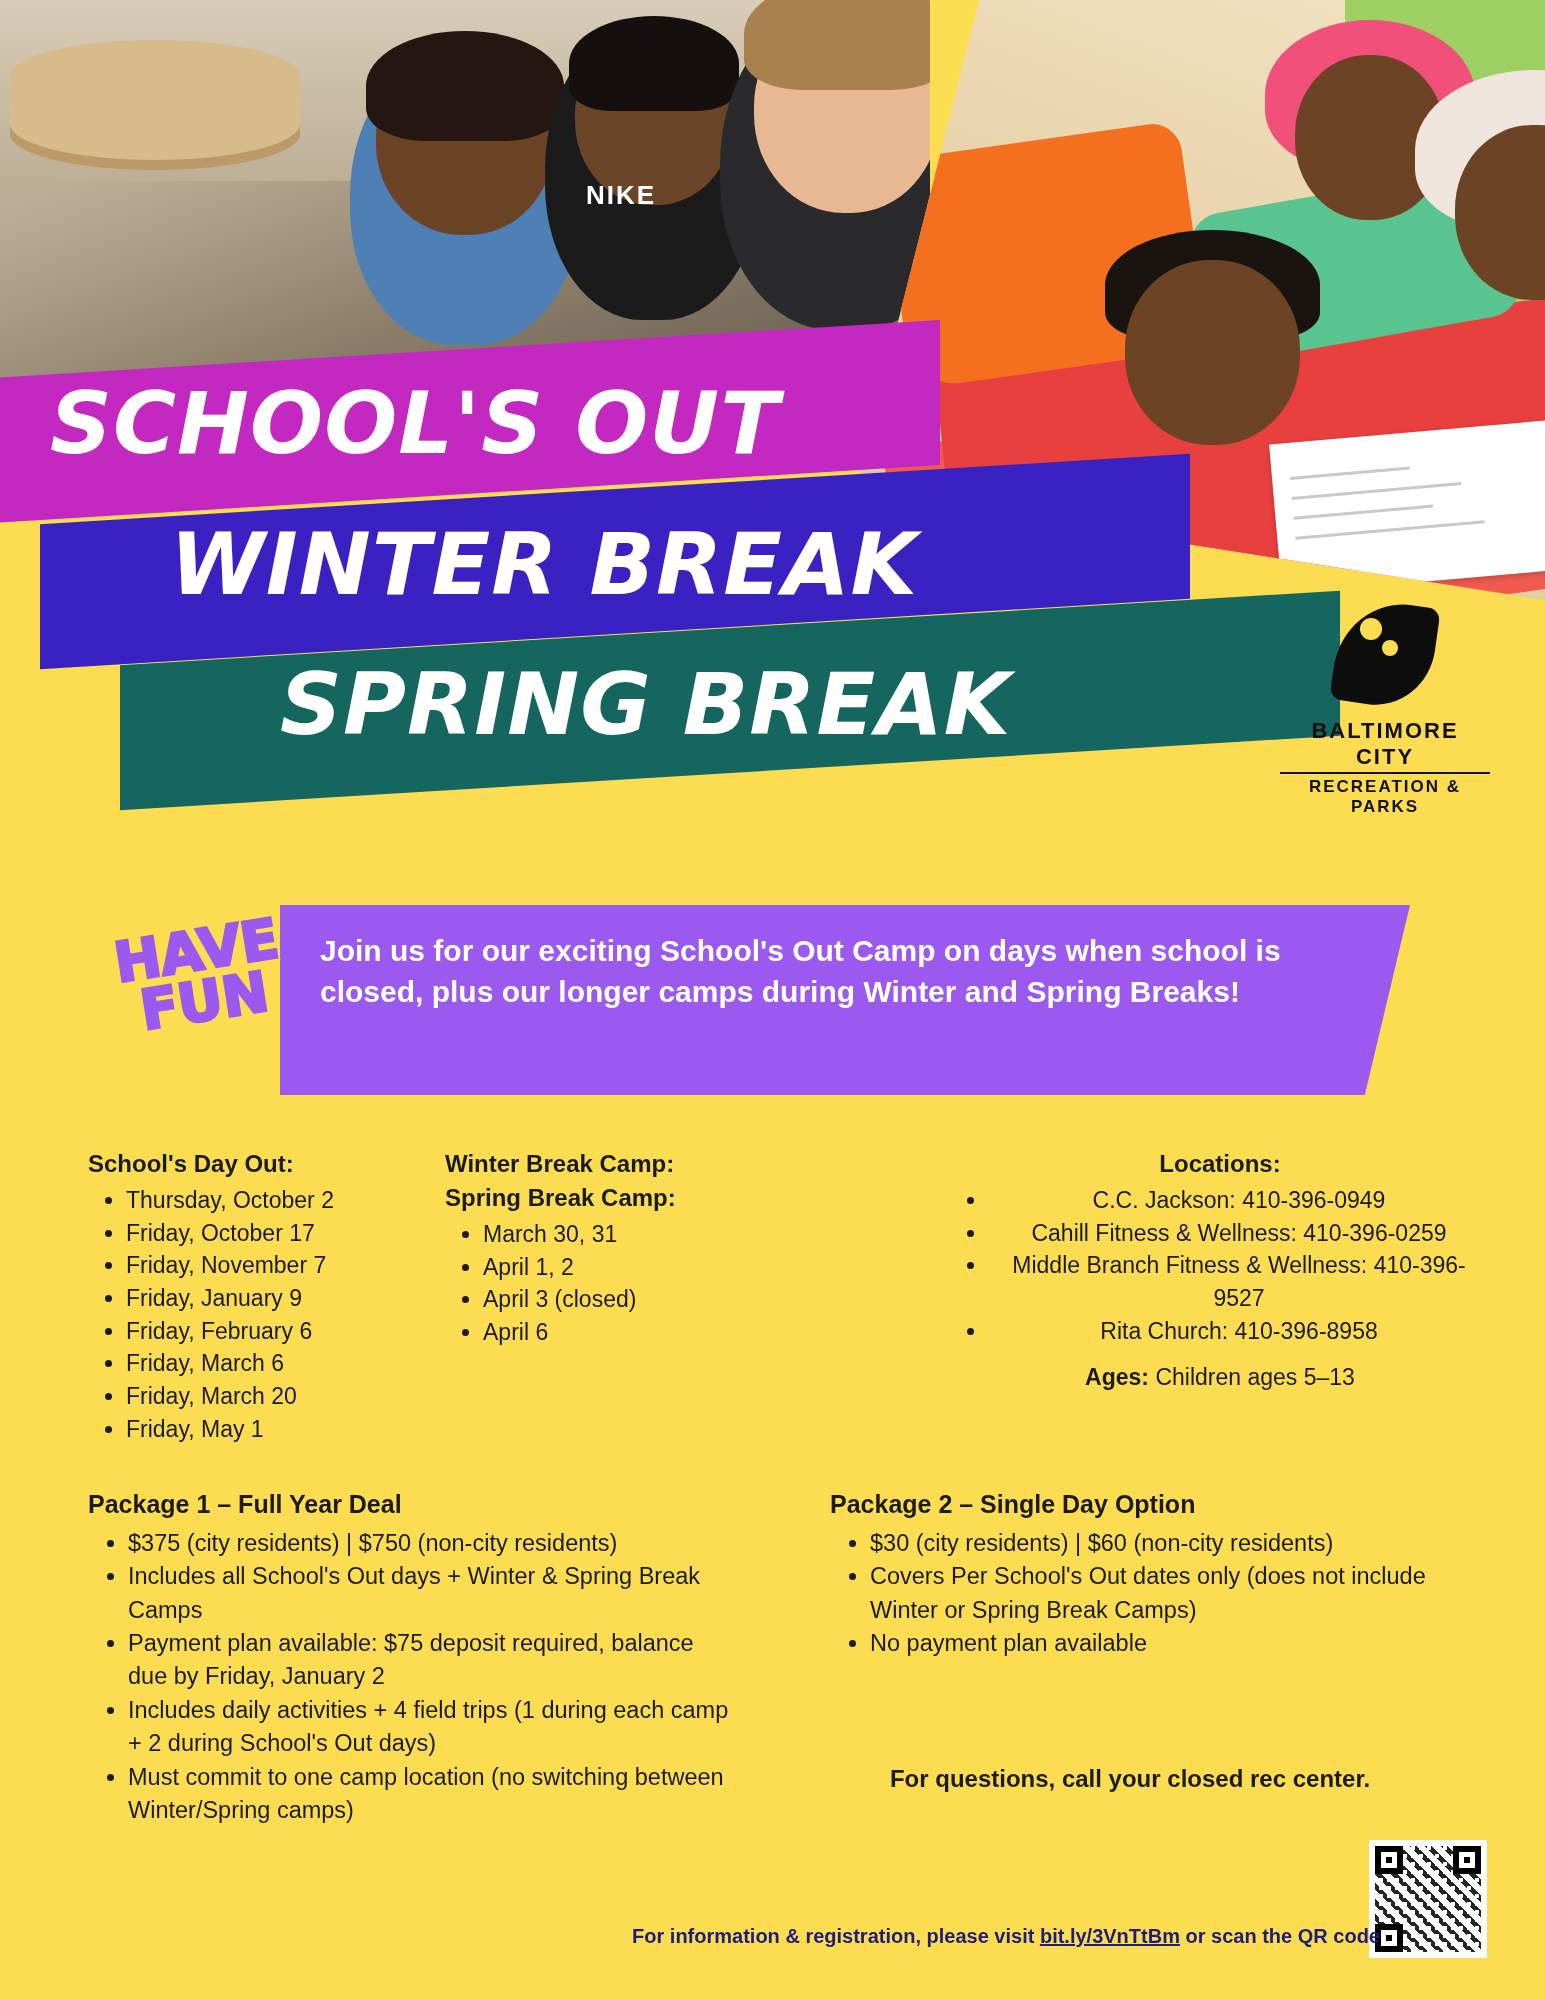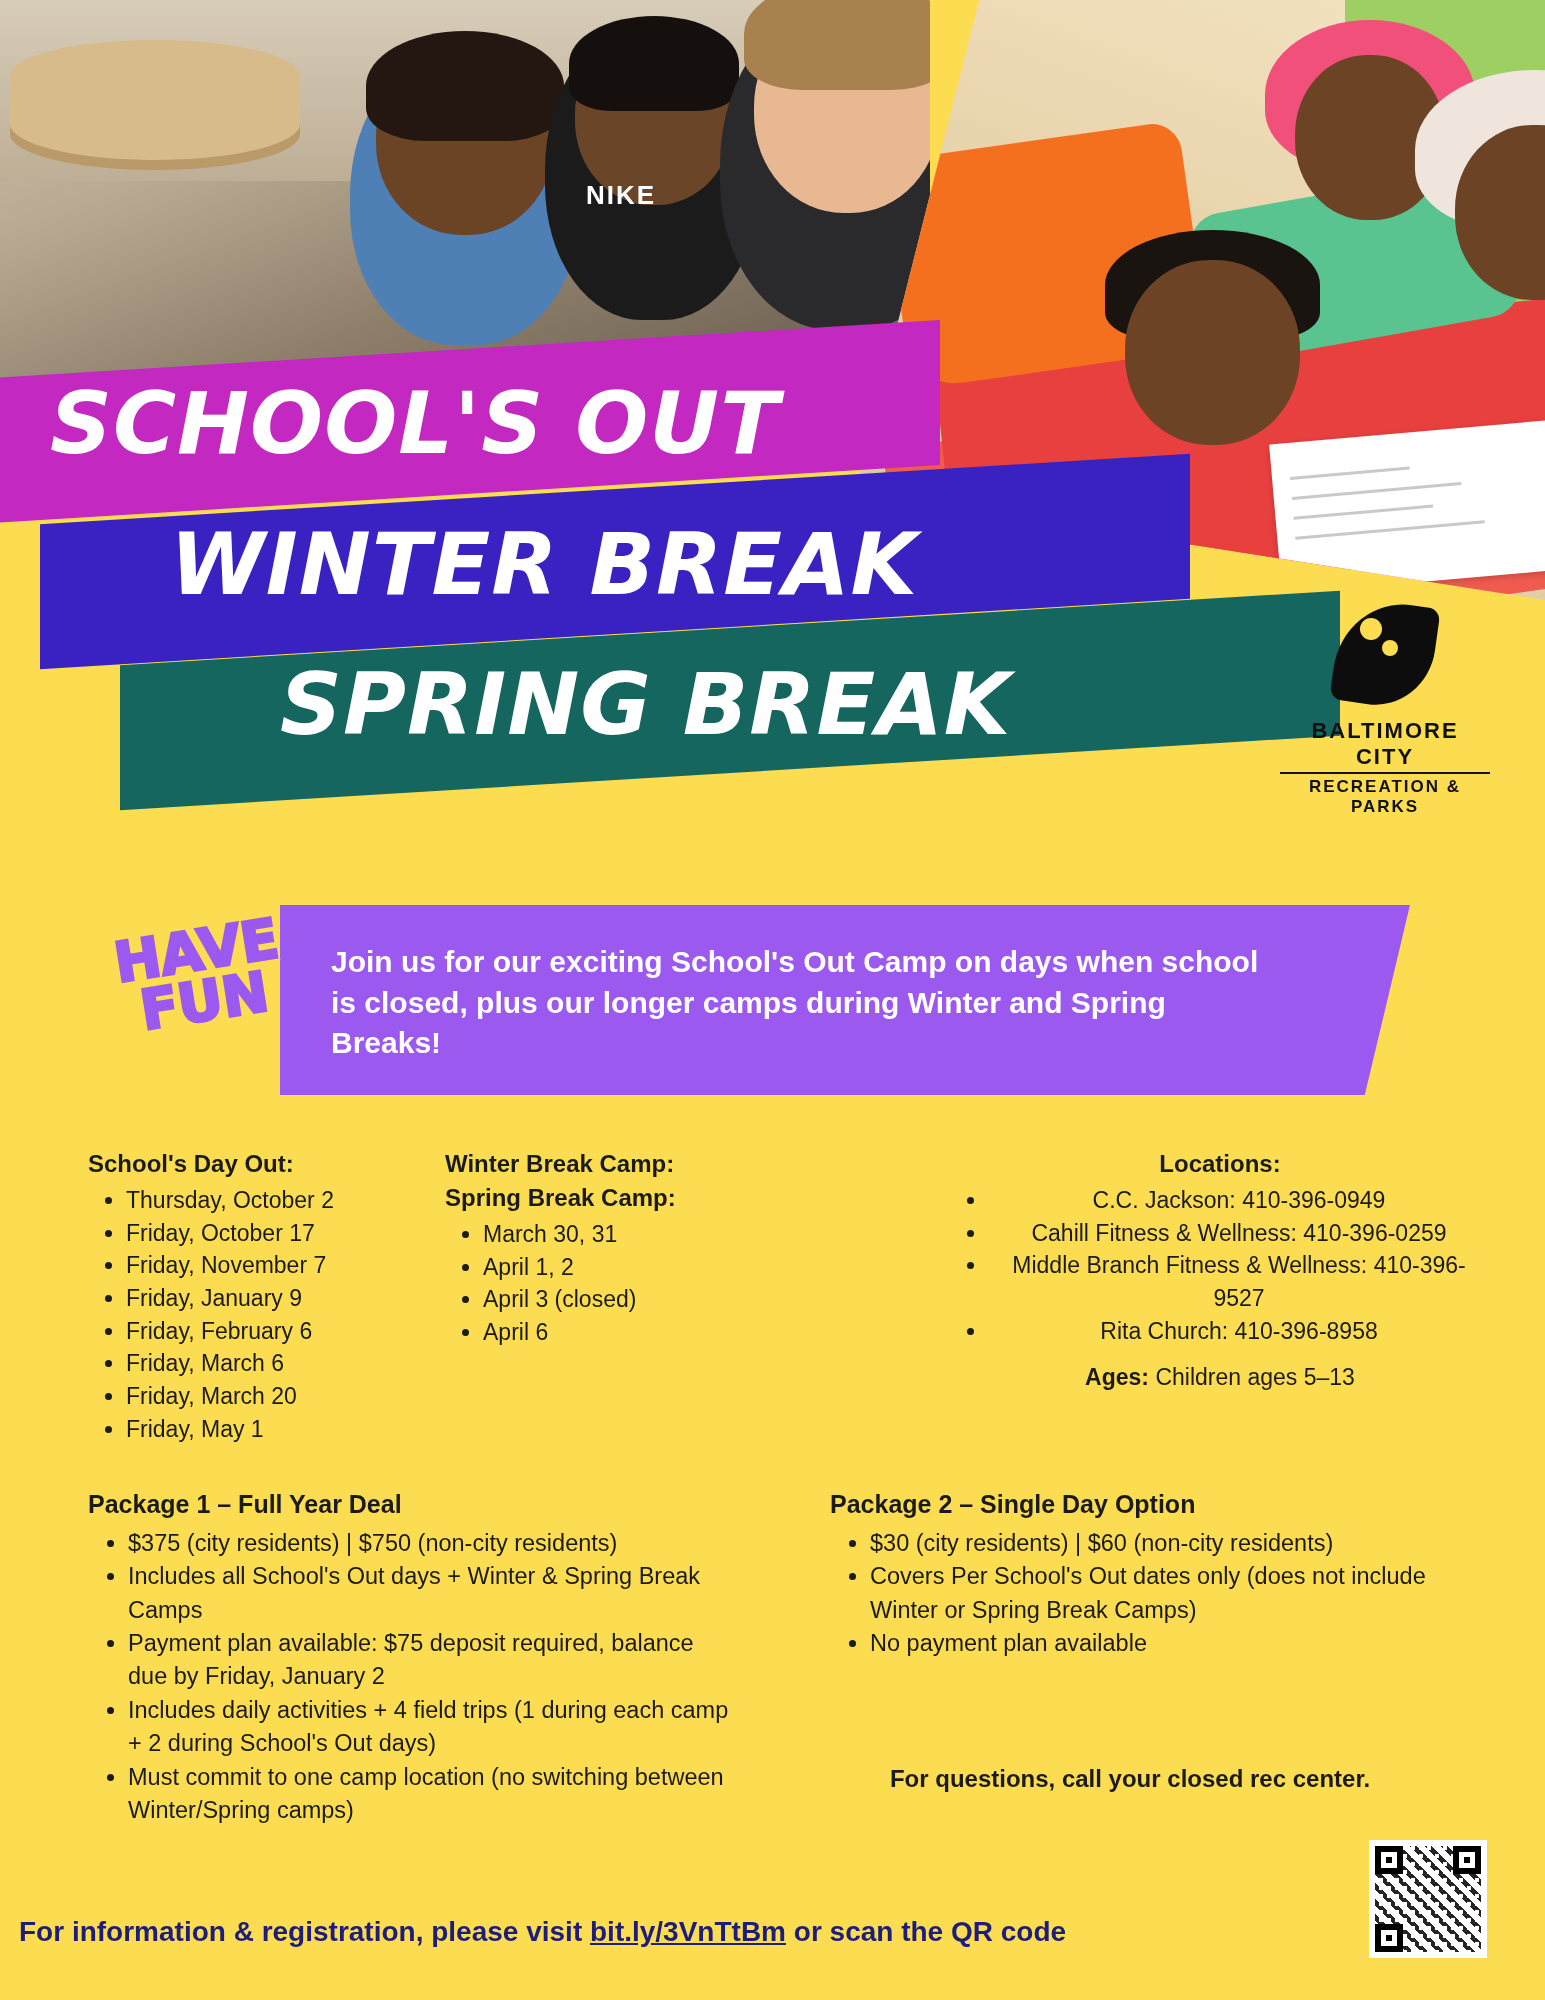--- a/index.html
+++ b/index.html
@@ -114,21 +114,21 @@
   .logo .l1 { font-weight:bold; font-size:22px; letter-spacing:2px; color:#111; }
   .logo .l2 { font-weight:bold; font-size:17px; letter-spacing:2px; color:#111; border-top:2px solid #111; padding-top:3px; margin-top:2px;}
 
   
   .intro {
     position:absolute; left:280px; top:905px; width:1130px; height:190px;
     background:#9B59F0;
     clip-path: polygon(0 0, 100% 0, 96% 100%, 0 100%);
   }
   .intro p {
-    margin:11px; padding:26px 120px 0 40px; color:#fff;
+    margin:0; padding:26px 120px 0 40px; color:#fff;
     font-size:30px; font-weight:bold; line-height:1.35;
   }
   .havefun {
     position:absolute; left:100px; top:925px; width:210px; height:160px;
     color:#9B59F0; font-family:"DejaVu Sans", sans-serif; font-weight:bold;
     font-size:55px; line-height:0.92; text-align:center;
     transform: rotate(-9deg);
     text-shadow: 3px 3px 0 #FCDD52, -2px -2px 0 #FCDD52, 2px -2px 0 #FCDD52, -2px 2px 0 #FCDD52;
     -webkit-text-stroke: 3px #9B59F0;
   }
@@ -173,22 +173,22 @@
     background-size: 8px 8px, 8px 8px;
     opacity:.85;
     mask-image: repeating-linear-gradient(45deg,#000 0 5px,transparent 5px 11px);
   }
   .qr .fp { position:absolute; width:28px; height:28px; border:6px solid #000; background:#fff; }
   .qr .fp i { position:absolute; inset:5px; background:#000; display:block; }
   .qr .fp.tl{ left:0; top:0; } .qr .fp.tr{ right:0; top:0; } .qr .fp.bl{ left:0; bottom:0; }
 
   
   .footer {
-    position:absolute; left:0; bottom:52px; width:1380px; text-align:left;
-    font-size:28px; font-weight:bold; color:#1d1d7a;padding-left:19px;
+    position:absolute; left:0; bottom:52px; width:1380px; text-align:right;
+    font-size:20px; font-weight:bold; color:#1d1d7a;
   }
   .footer a { color:#1d1d7a; text-decoration:underline; }
 </style>
 </head>
 <body>
 
 <div class="photo-band">
   <div class="photo-left">
     <div class="tbl"></div>
     <div class="tbl2"></div>

